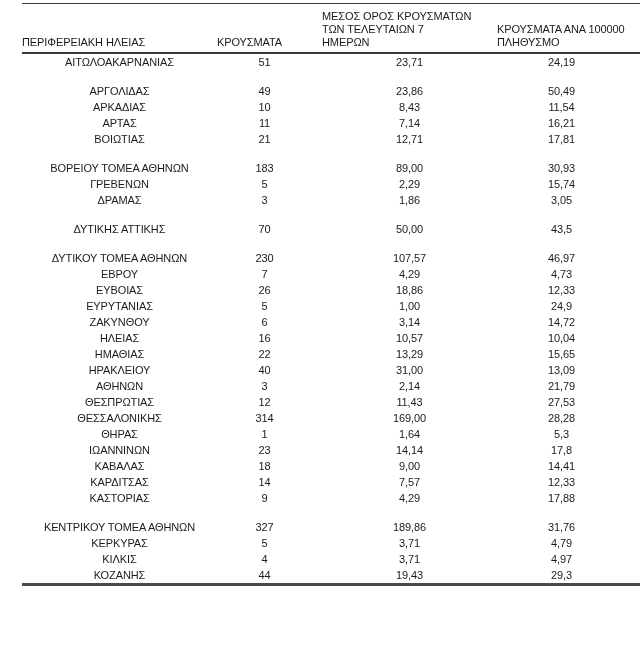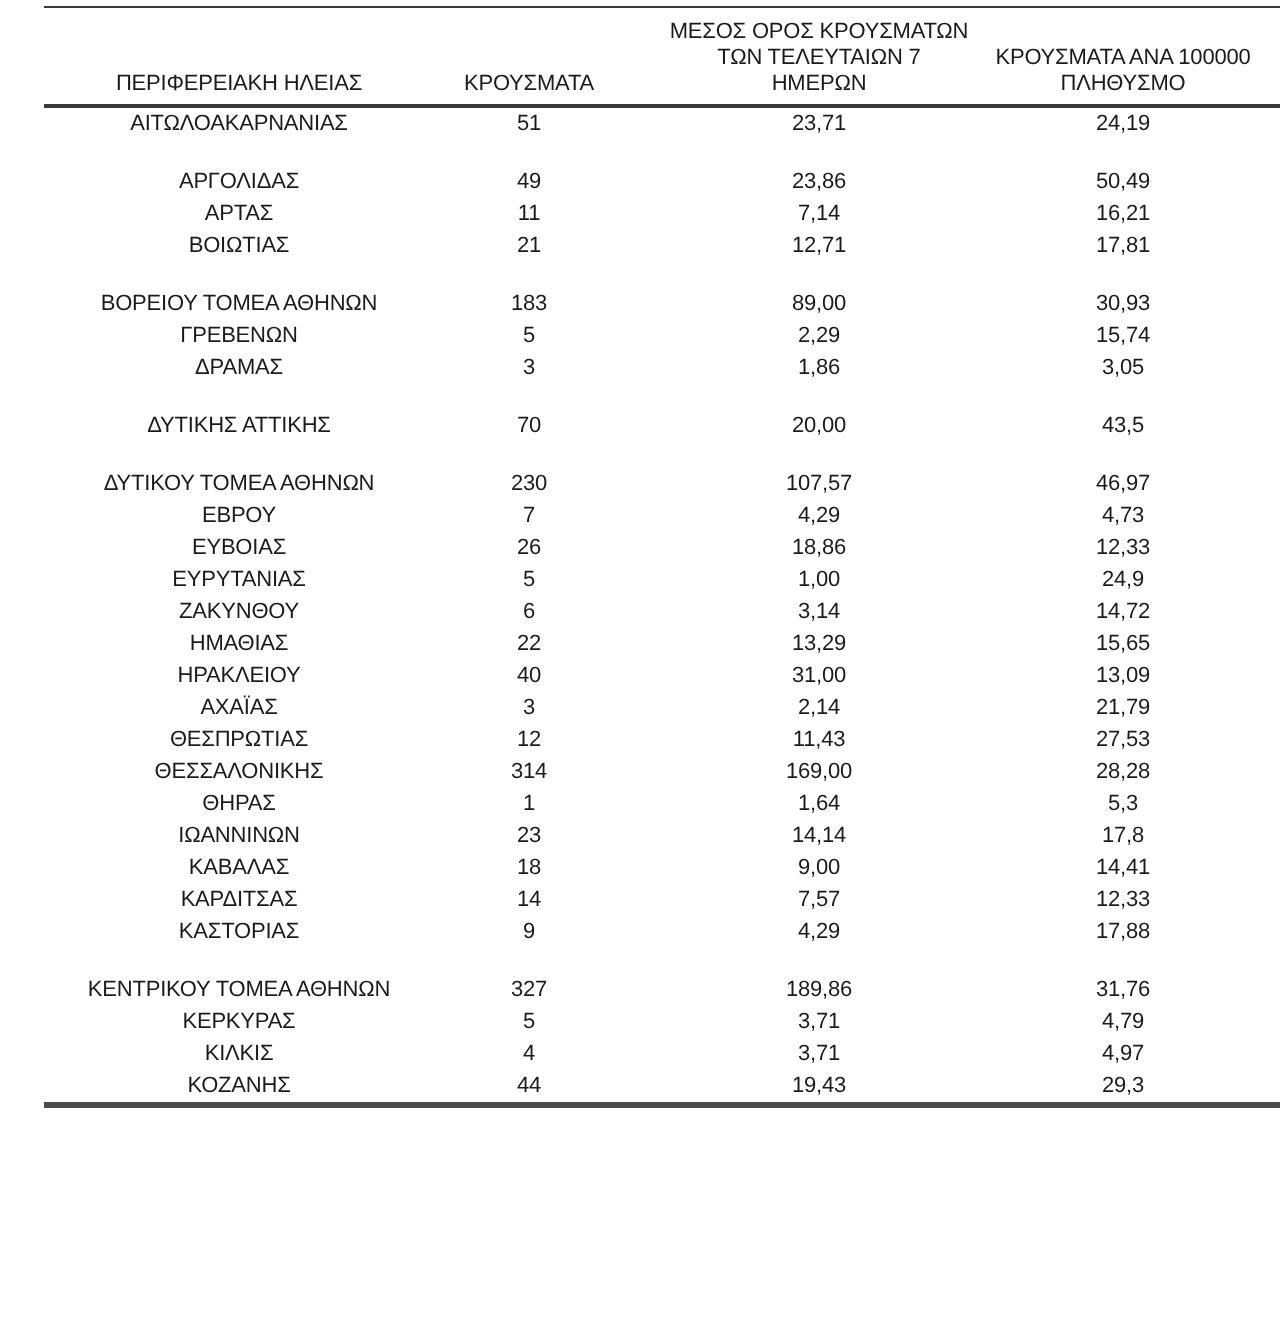--- a/index.html
+++ b/index.html
@@ -18,21 +18,21 @@
     border-collapse: collapse;
     table-layout: fixed;
     border-top: 1px solid #3a3a3a;
     border-bottom: 3px solid #4a4a4a;
     color: #1b1b1b;
     font-size: 11px;
     letter-spacing: -0.1px;
   }
   thead th {
     font-weight: 400;
-    text-align: center;
+    text-align: left;
     vertical-align: bottom;
     white-space: pre-line;
     line-height: 13px;
     padding: 6px 0 3px 0;
     border-bottom: 2px solid #3a3a3a;
   }
   tbody td {
     text-align: center;
     line-height: 13px;
     padding: 1.5px 0;
@@ -74,20 +74,26 @@
         <tr class="gap">
           <td colspan="4"></td>
         </tr>
         <tr>
     <td>ΑΡΓΟΛΙΔΑΣ</td>
     <td>49</td>
     <td>23,86</td>
     <td>50,49</td>
   </tr>
         <tr>
+    <td>ΑΡΚΑΔΙΑΣ</td>
+    <td>10</td>
+    <td>8,43</td>
+    <td>11,54</td>
+  </tr>
+        <tr>
     <td>ΑΡΤΑΣ</td>
     <td>11</td>
     <td>7,14</td>
     <td>16,21</td>
   </tr>
         <tr>
     <td>ΒΟΙΩΤΙΑΣ</td>
     <td>21</td>
     <td>12,71</td>
     <td>17,81</td>
@@ -112,21 +118,21 @@
     <td>3</td>
     <td>1,86</td>
     <td>3,05</td>
   </tr>
         <tr class="gap">
           <td colspan="4"></td>
         </tr>
         <tr>
     <td>ΔΥΤΙΚΗΣ ΑΤΤΙΚΗΣ</td>
     <td>70</td>
-    <td>20,00</td>
+    <td>50,00</td>
     <td>43,5</td>
   </tr>
         <tr class="gap">
           <td colspan="4"></td>
         </tr>
         <tr>
     <td>ΔΥΤΙΚΟΥ ΤΟΜΕΑ ΑΘΗΝΩΝ</td>
     <td>230</td>
     <td>107,57</td>
     <td>46,97</td>
@@ -149,33 +155,39 @@
     <td>1,00</td>
     <td>24,9</td>
   </tr>
         <tr>
     <td>ΖΑΚΥΝΘΟΥ</td>
     <td>6</td>
     <td>3,14</td>
     <td>14,72</td>
   </tr>
         <tr>
+    <td>ΗΛΕΙΑΣ</td>
+    <td>16</td>
+    <td>10,57</td>
+    <td>10,04</td>
+  </tr>
+        <tr>
     <td>ΗΜΑΘΙΑΣ</td>
     <td>22</td>
     <td>13,29</td>
     <td>15,65</td>
   </tr>
         <tr>
     <td>ΗΡΑΚΛΕΙΟΥ</td>
     <td>40</td>
     <td>31,00</td>
     <td>13,09</td>
   </tr>
         <tr>
-    <td>ΑΧΑΪΑΣ</td>
+    <td>ΑΘΗΝΩΝ</td>
     <td>3</td>
     <td>2,14</td>
     <td>21,79</td>
   </tr>
         <tr>
     <td>ΘΕΣΠΡΩΤΙΑΣ</td>
     <td>12</td>
     <td>11,43</td>
     <td>27,53</td>
   </tr>

